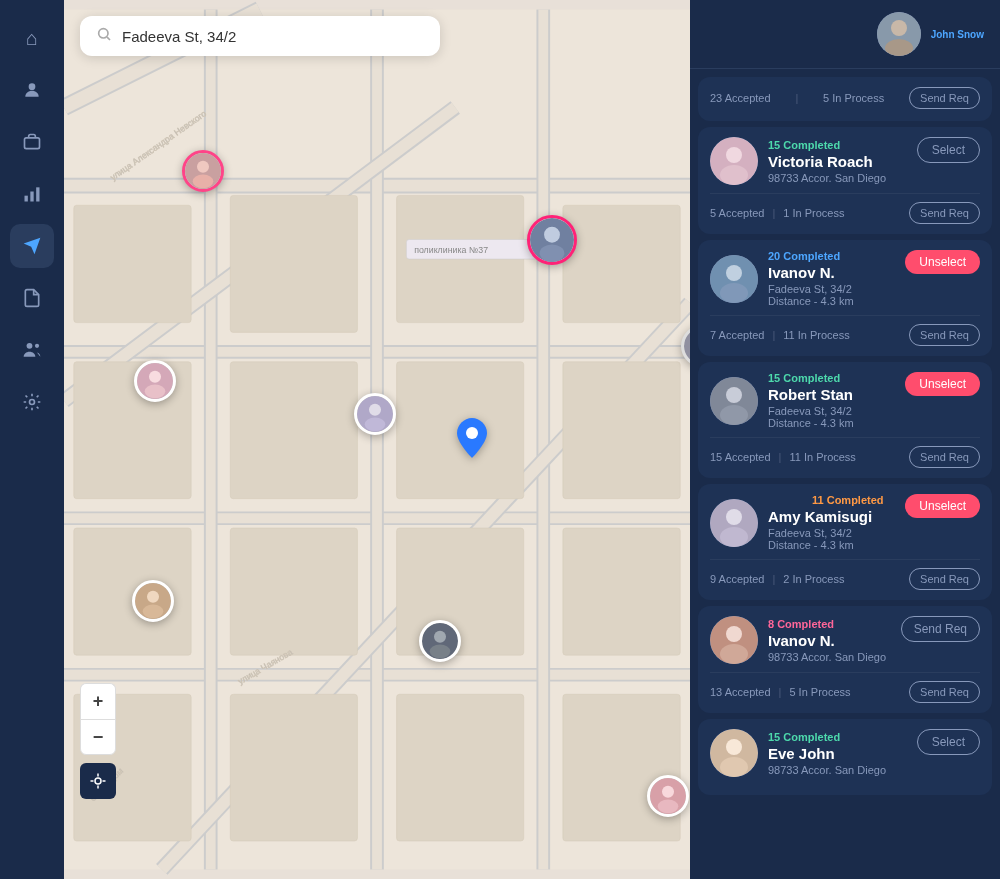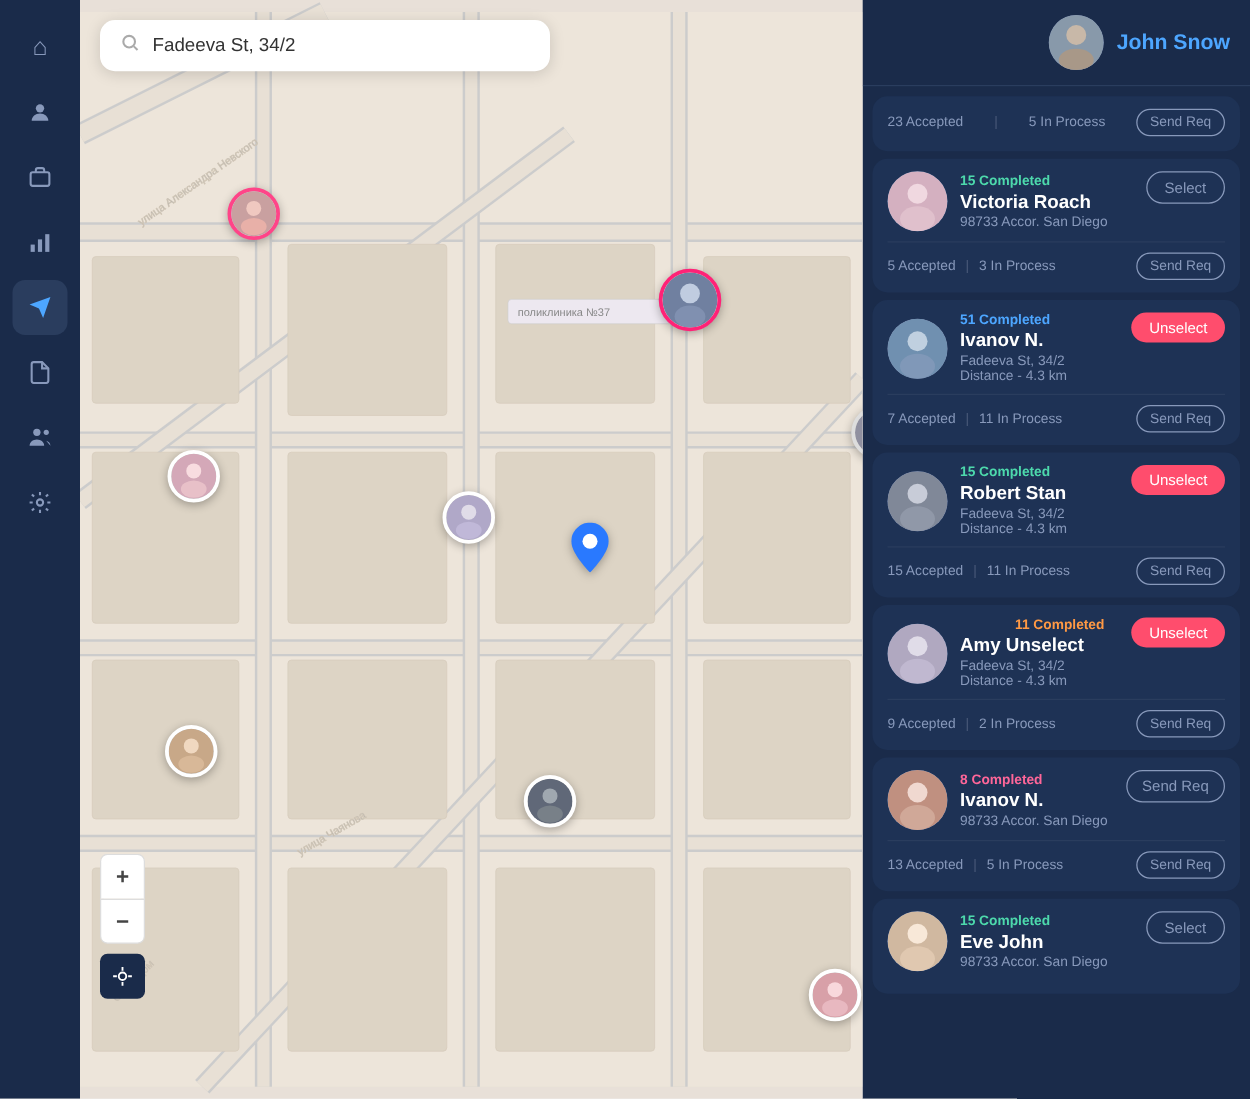--- a/index.html
+++ b/index.html
@@ -139,21 +139,21 @@
     .user-avatar {
       width: 44px; height: 44px;
       border-radius: 50%;
       background: #8899bb;
       overflow: hidden;
       display: flex; align-items: center; justify-content: center;
     }
     .user-name {
       color: #4da6ff;
       font-weight: 600;
-      font-size: 17px;
+      font-size: 10px;
     }
 
     
     .cards-list {
       flex: 1;
       overflow-y: auto;
       padding: 8px 8px;
       display: flex;
       flex-direction: column;
       gap: 6px;
@@ -503,37 +503,37 @@
           <div class="card-address">98733 Accor. San Diego</div>
         </div>
         <div class="card-action">
           <button class="btn-select">Select</button>
         </div>
       </div>
       <div class="card-stats">
         <div class="stats-left">
           <span>5 Accepted</span>
           <span class="stat-divider">|</span>
-          <span>3 In Process</span>
+          <span>1 In Process</span>
         </div>
         <button class="btn-send">Send Req</button>
       </div>
     </div>
 
     <div class="card">
       <div class="card-top">
         <div class="card-avatar">
           <svg width="48" height="48" viewBox="0 0 48 48">
               <circle cx="24" cy="24" r="24" fill="#7090b0"></circle>
               <circle cx="24" cy="18" r="8" fill="#c0d0e0"></circle>
               <ellipse cx="24" cy="38" rx="14" ry="10" fill="#8098b8"></ellipse>
             </svg>
         </div>
         <div class="card-info">
-          <div class="card-completed c-blue">51 Completed</div>
+          <div class="card-completed c-blue">20 Completed</div>
           <div class="card-name">Ivanov N.</div>
           <div class="card-address">Fadeeva St, 34/2</div>
           <div class="card-distance">Distance - 4.3 km</div>
         </div>
         <div class="card-action">
           <button class="btn-unselect">Unselect</button>
         </div>
       </div>
       <div class="card-stats">
         <div class="stats-left">
@@ -578,21 +578,21 @@
       <div class="card-top">
         <div class="card-avatar">
           <svg width="48" height="48" viewBox="0 0 48 48">
               <circle cx="24" cy="24" r="24" fill="#b0a8c0"></circle>
               <circle cx="24" cy="18" r="8" fill="#e0dce8"></circle>
               <ellipse cx="24" cy="38" rx="14" ry="10" fill="#c0b8d0"></ellipse>
             </svg>
         </div>
         <div class="card-info">
           <div class="card-completed c-orange">11 Completed</div>
-          <div class="card-name">Amy Unselect</div>
+          <div class="card-name">Amy Kamisugi</div>
           <div class="card-address">Fadeeva St, 34/2</div>
           <div class="card-distance">Distance - 4.3 km</div>
         </div>
         <div class="card-action">
           <button class="btn-unselect">Unselect</button>
         </div>
       </div>
       <div class="card-stats">
         <div class="stats-left">
           <span>9 Accepted</span>

